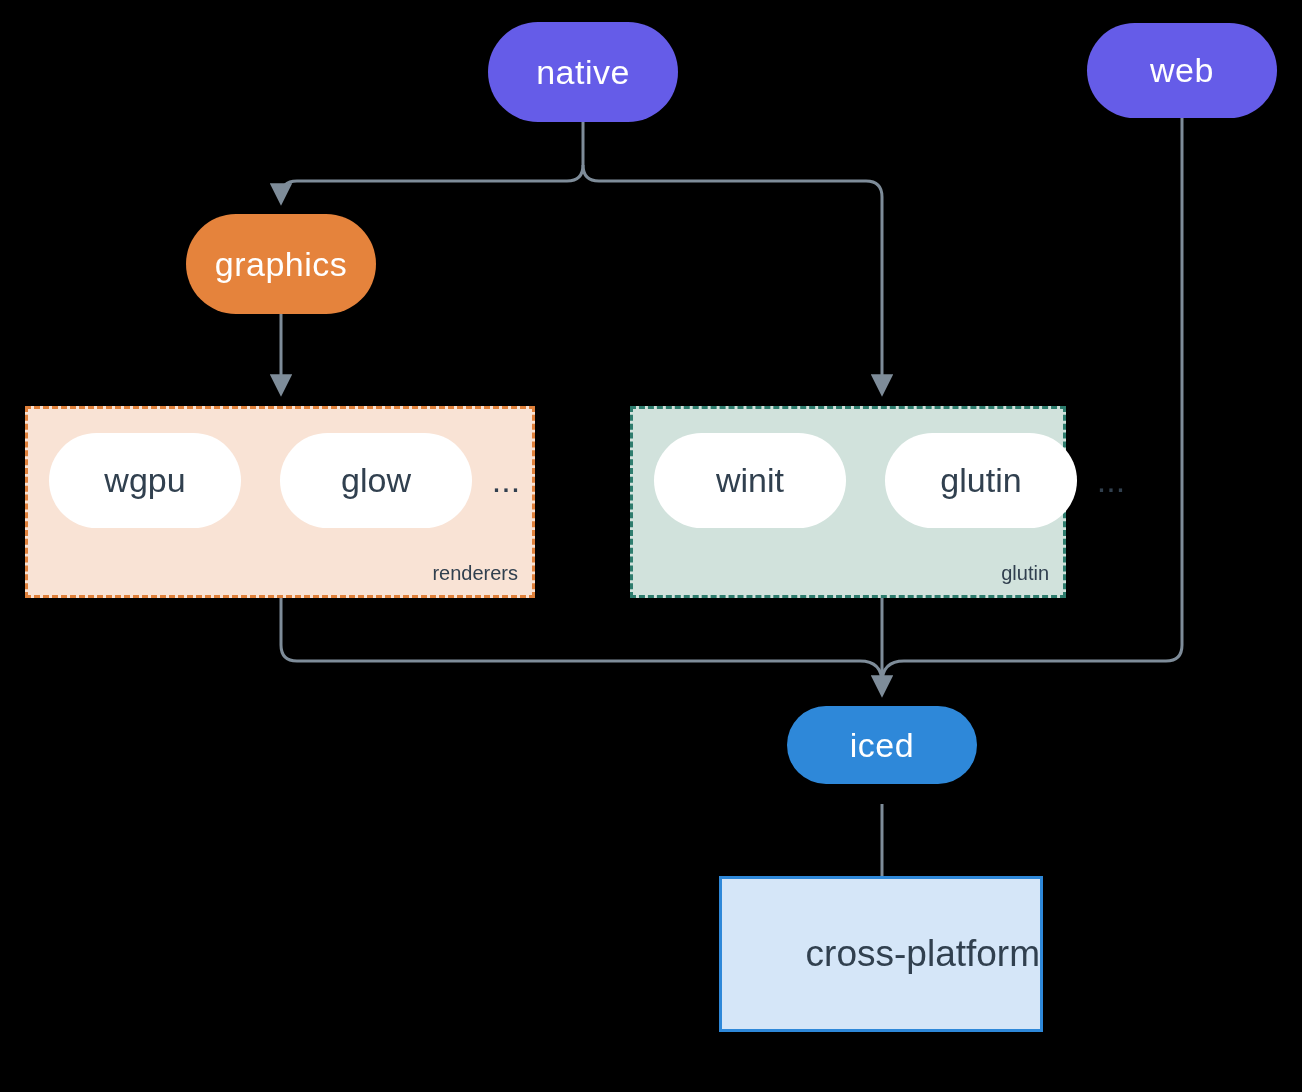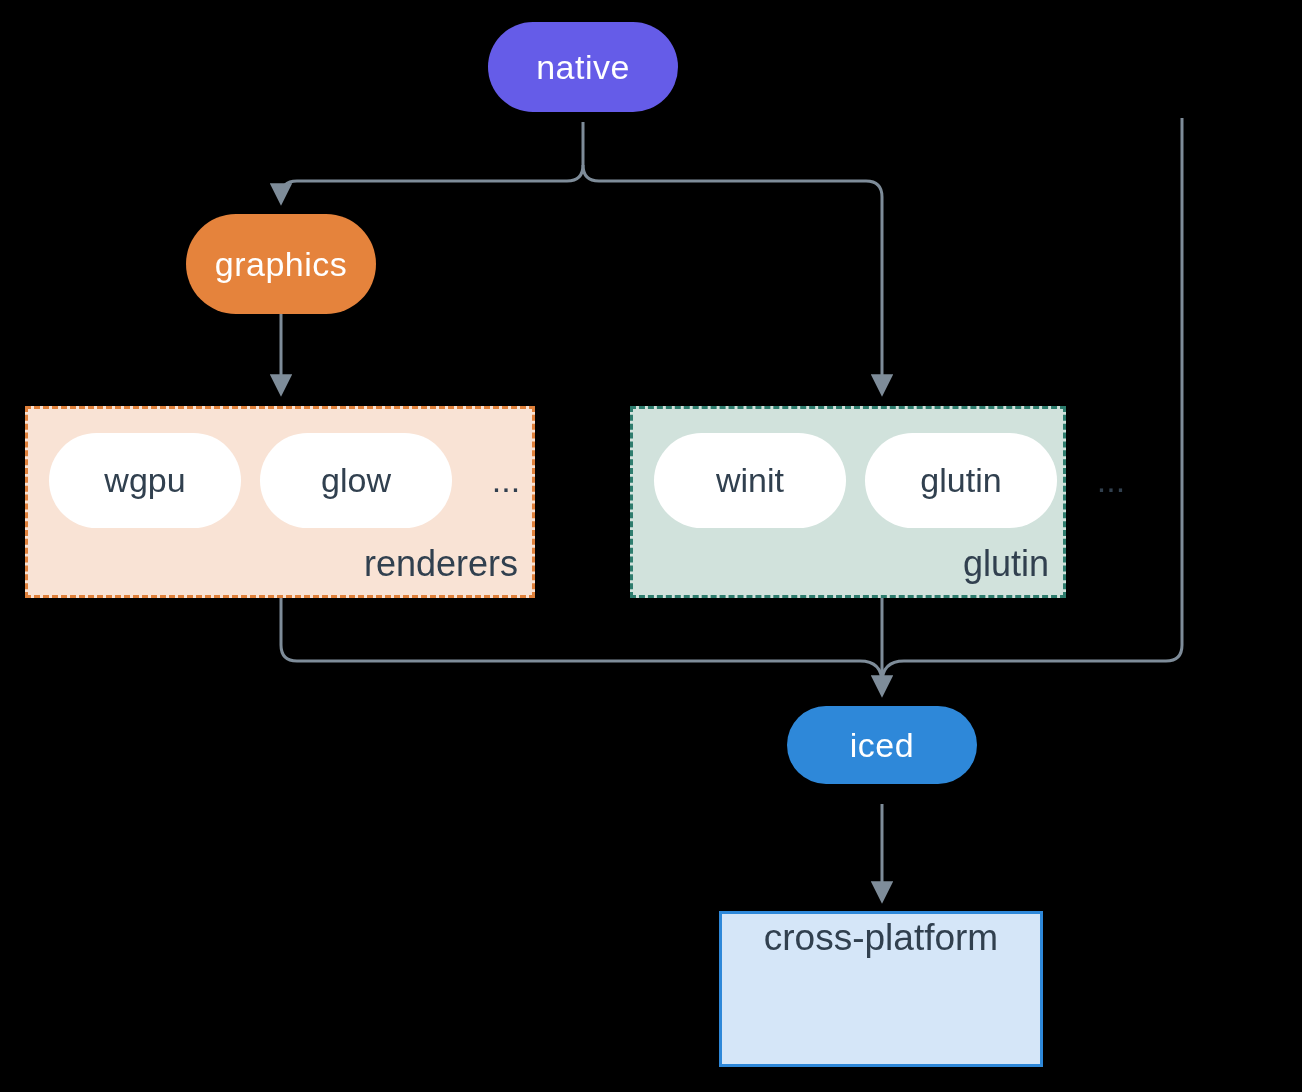--- a/index.html
+++ b/index.html
@@ -49,21 +49,21 @@
     display: flex;
     align-items: center;
     justify-content: center;
     font-size: 34px;
     letter-spacing: 0.5px;
   }
   .pill.purple { background: var(--purple); color: var(--pill-text-light); }
   .pill.orange { background: var(--orange); color: var(--pill-text-light); }
   .pill.blue   { background: var(--blue);   color: var(--pill-text-light); }
 
-  .pill.native   { left: 488px;  top: 22px;  width: 190px; height: 90px; }
+  .pill.native   { left: 488px;  top: 22px;  width: 190px; height: 100px; }
   .pill.web      { left: 1087px; top: 23px;  width: 190px; height: 95px;  }
   .pill.graphics { left: 186px;  top: 214px; width: 190px; height: 100px; }
   .pill.iced     { left: 787px;  top: 706px; width: 190px; height: 78px;  }
 
   .group {
     position: absolute;
     top: 406px;
     width: 510px;
     height: 192px;
     text-align: center;
@@ -86,52 +86,52 @@
     height: 95px;
     border-radius: 999px;
     background: var(--white-pill-fill);
     color: var(--text-dark);
     display: flex;
     align-items: center;
     justify-content: center;
     font-size: 34px;
   }
   .group .inner-pill.slot-0 { left: 21px; }
-  .group .inner-pill.slot-1 { left: 232px; }
+  .group .inner-pill.slot-1 { left: 252px; }
   .group .more {
     position: absolute;
     top: 24px;
     height: 95px;
     left: 448px;
     width: 60px;
     display: flex;
     align-items: center;
     justify-content: center;
     font-size: 34px;
     color: var(--text-dark);
   }
   .group .group-label {
     position: absolute;
     right: 14px;
     bottom: 10px;
-    font-size: 36px;
+    font-size: 20px;
     color: var(--text-dark);
   }
 
   .app-box {
     position: absolute;
     left: 719px;
-    top: 911px;
+    top: 876px;
     width: 324px;
     height: 156px;
     background: var(--app-fill);
     border: 3px solid var(--app-border);
     display: flex;
-    flex-direction: row;
-    align-items: flex-start;
+    flex-direction: column;
+    align-items: flex-end;
     justify-content: center;
     color: var(--text-dark);
     font-size: 37px;
     line-height: 1.32;
     text-align: center;
   }
 </style>
 </head>
 <body>
 
@@ -149,20 +149,23 @@
     <path class="edge" d="M281,598 L281,645 Q281,661 297,661 L860,661 Q882,661 882,683"></path>
     <path class="edge" d="M1182,118 L1182,645 Q1182,661 1166,661 L904,661 Q882,661 882,683"></path>
     <path class="edge" d="M882,598 L882,691" marker-end="url(#arrow)"></path>
     <path class="edge" d="M882,804 L882,897" marker-end="url(#arrow)"></path>
   </svg>
 
   <div class="pill purple native">
     <span>native</span>
   </div>
 
+  <div class="pill purple web">
+    <span>web</span>
+  </div>
 
   <div class="pill orange graphics">
     <span>graphics</span>
   </div>
 
   <div class="group renderers">
     <div class="inner-pill slot-0">
       <span>wgpu</span>
     </div>
     <div class="inner-pill slot-1">

